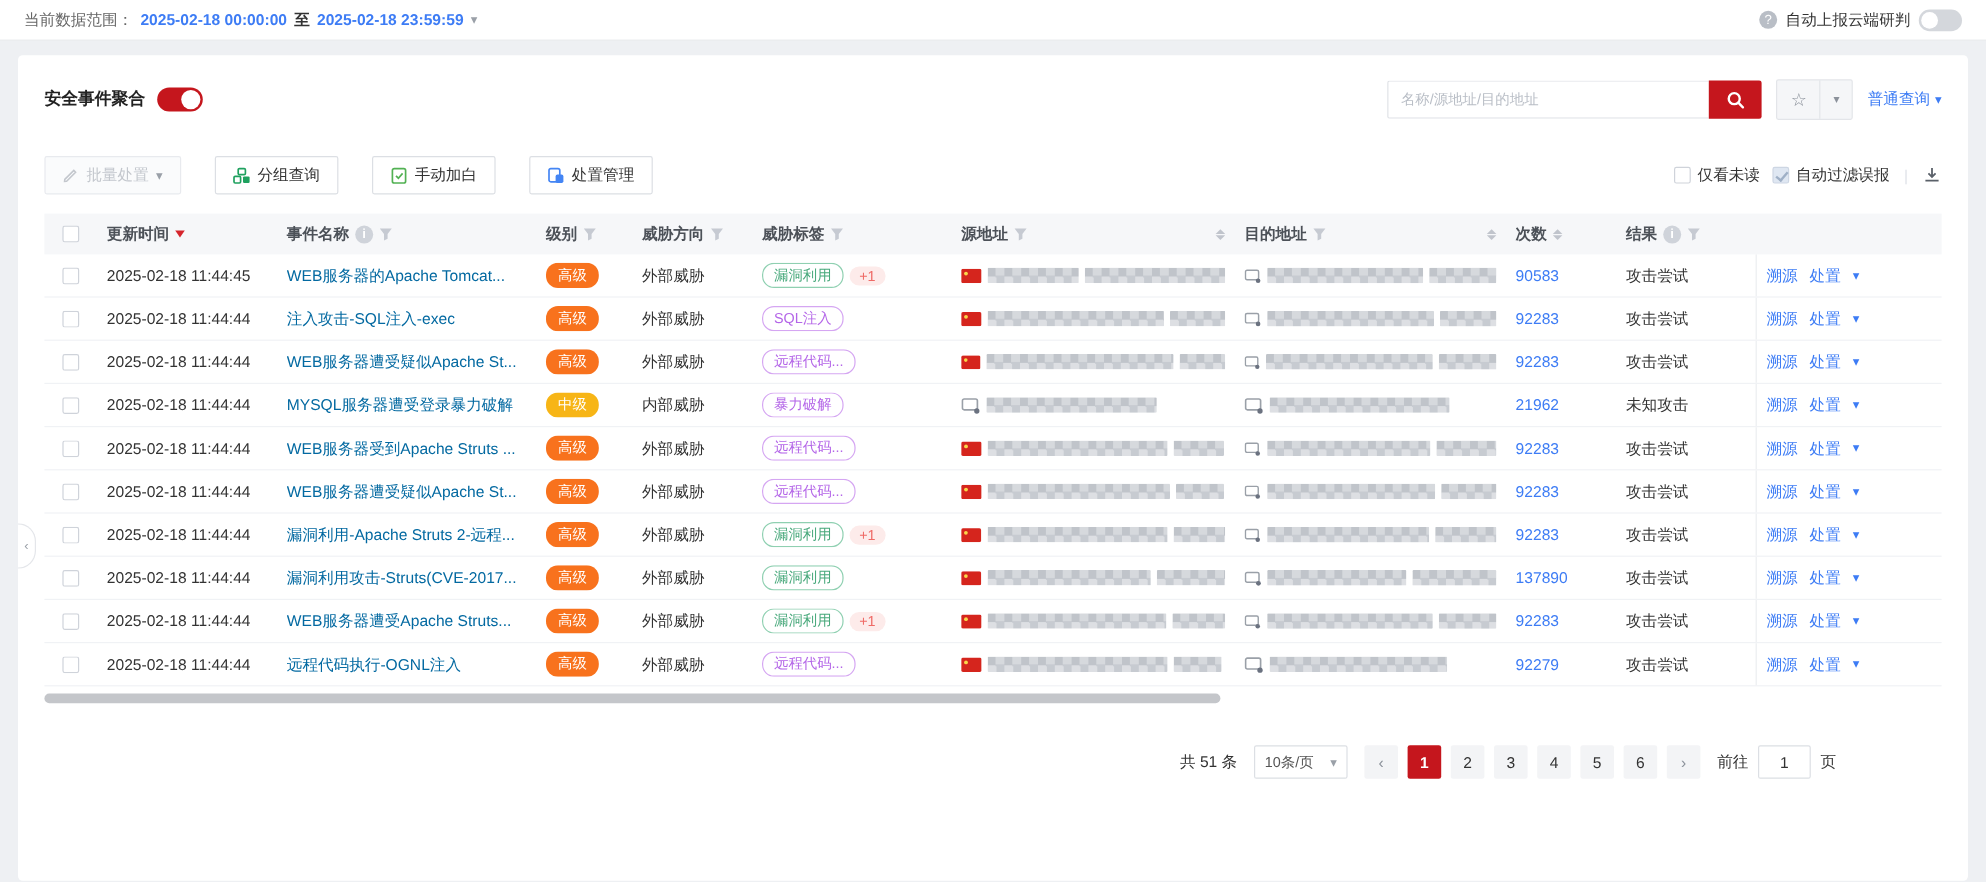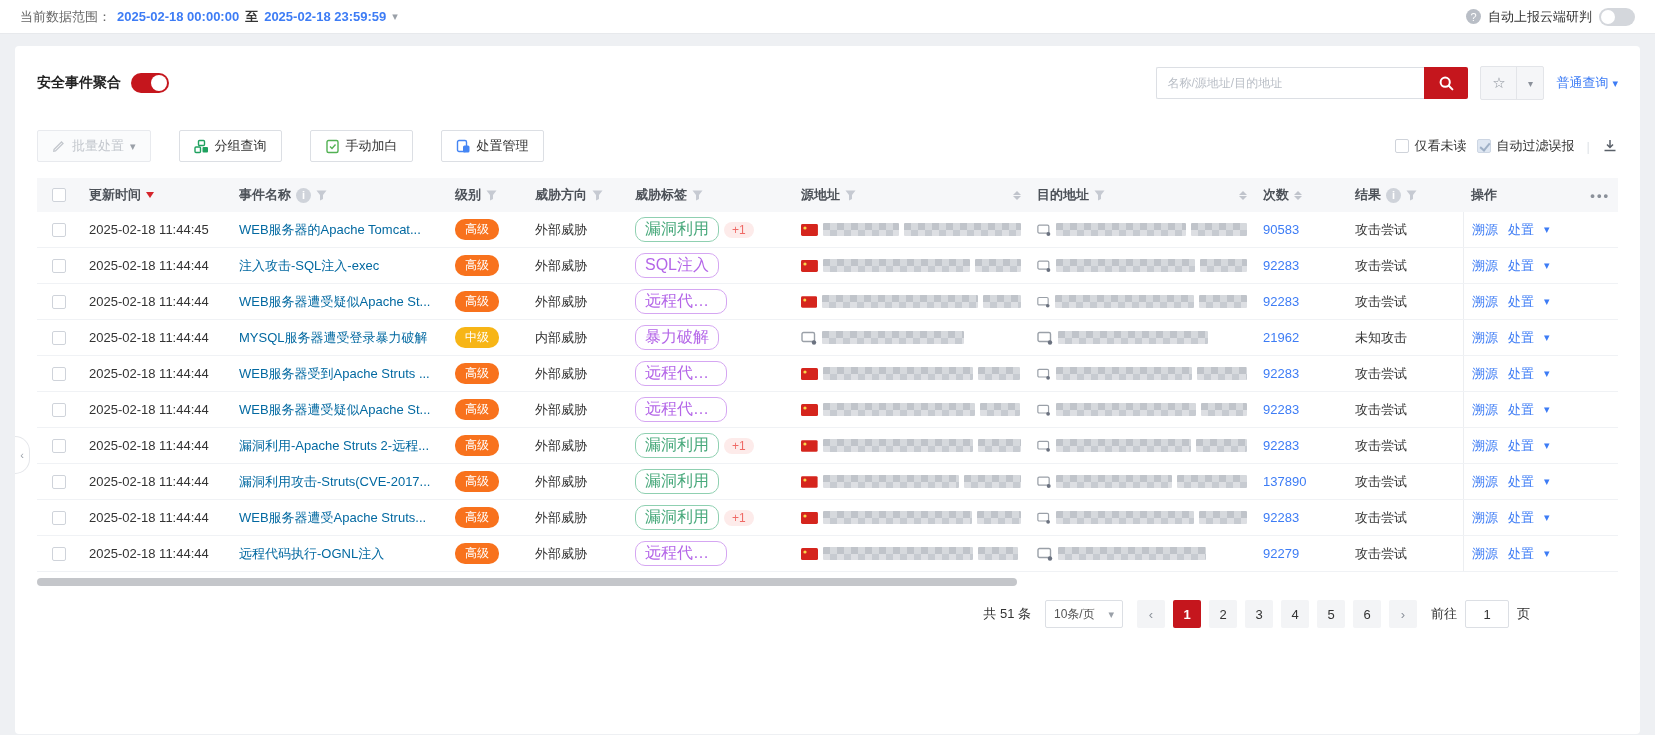--- a/index.html
+++ b/index.html
@@ -74,41 +74,41 @@
   .c-dst  { width:226px; }
   .c-cnt  { width:92px; }
   .c-res  { width:116px; }
   .c-op   { flex:1; border-left:1px solid #eceef1; align-self:stretch; }
   .tr.head .c-op { border-left:none; justify-content:space-between; }
   .link { color:#3d7cf5; cursor:pointer; }
   .name-link { color:#0369a1; cursor:pointer; overflow:hidden; text-overflow:ellipsis; }
   .badge { padding:2px 10px; border-radius:10px; color:#fff; font-size:12px; }
   .badge.high { background:#f8721d; }
   .badge.mid  { background:#f7b516; }
-  .tag { border:1px solid; border-radius:10px; padding:1px 9px; font-size:16px; max-width:92px;
+  .tag { border:1px solid; border-radius:10px; padding:1px 9px; font-size:12px; max-width:92px;
     overflow:hidden; text-overflow:ellipsis; white-space:nowrap; }
   .tag.green  { color:#49a97c; border-color:#8fd0b1; }
   .tag.purple { color:#b466e8; border-color:#d5a6f2; }
   .plus { background:#fdebea; color:#ef6a66; border-radius:10px; padding:1px 8px; font-size:12px; }
   .mask-seg { height:13px; border-radius:1px;
     background:conic-gradient(#d6d9dd 90deg,#c7cbd1 90deg 180deg,#dddfe3 180deg 270deg,#c0c4ca 270deg);
     background-size:14px 14px; }
   .sort-caret-down { width:0; height:0; border-left:4px solid transparent; border-right:4px solid transparent;
     border-top:6px solid #d5252c; }
   .sorter { display:inline-flex; flex-direction:column; gap:1px; }
   .sorter i { width:0; height:0; border-left:4px solid transparent; border-right:4px solid transparent; }
   .sorter .up { border-bottom:4px solid #c0c4cc; }
   .sorter .dn { border-top:4px solid #c0c4cc; }
   .push { margin-left:auto; }
   .more-dots { color:#8b919a; letter-spacing:2px; font-weight:bold; }
 
   
   .hscroll { margin-top:6px; height:8px; }
   .hscroll .thumb { width:62%; height:8px; border-radius:4px; background:#c4c6ca; }
-  .pager-row { margin-top:14px; display:flex; align-items:center; justify-content:flex-end;
+  .pager-row { margin-top:35px; display:flex; align-items:center; justify-content:flex-end;
     gap:14px; padding-right:88px; color:#333; }
   .per-page { width:78px; height:28px; border:1px solid #dcdfe4; border-radius:2px;
     display:flex; align-items:center; justify-content:space-between; padding:0 8px; color:#555; font-size:12px; }
   .pages { display:flex; gap:8px; align-items:center; }
   .pg { min-width:28px; height:28px; border-radius:2px; background:#f3f4f6; color:#333;
     display:flex; align-items:center; justify-content:center; font-size:13px; cursor:pointer; }
   .pg.active { background:#c5161d; color:#fff; font-weight:bold; }
   .pg.nav { color:#8b919a; }
   .goto { display:flex; align-items:center; gap:8px; }
   .goto input { width:44px; height:28px; border:1px solid #dcdfe4; border-radius:2px; text-align:center; font-size:13px; color:#333; }
@@ -291,24 +291,20 @@
             <i class="dn"></i>
           </span>
       </div>
       <div class="td c-res">
         <span>结果</span>
         <span class="q-icon" style="background:#cfd3da">i</span>
         <svg width="11" height="11" viewBox="0 0 11 11">
             <path d="M0.5 0.5 h10 L7 5 v4 l-3 1.5 V5 Z" fill="#c6cad2"></path>
           </svg>
       </div>
-      <div class="td c-op">
-        <span>操作</span>
-        <span class="more-dots">•••</span>
-      </div>
     </div>
     <div id="rows">
   <div class="tr">
     <div class="td c-check">
             <span class="cb"></span>
           </div>
     <div class="td c-time">
             <span>2025-02-18 11:44:45</span>
           </div>
     <div class="td c-name">

